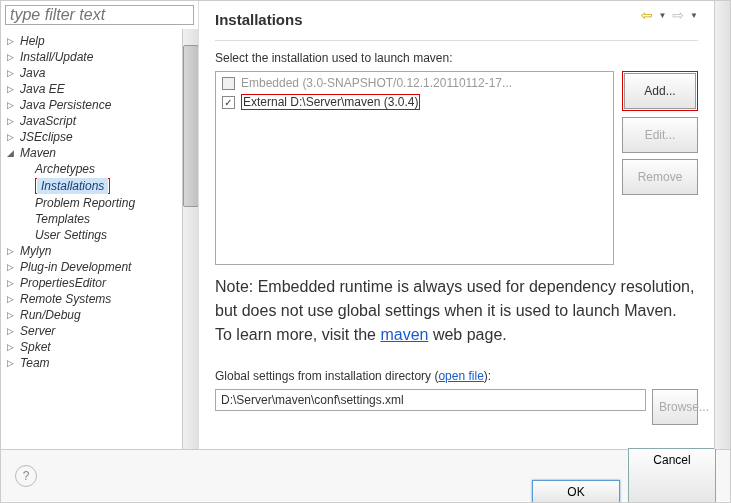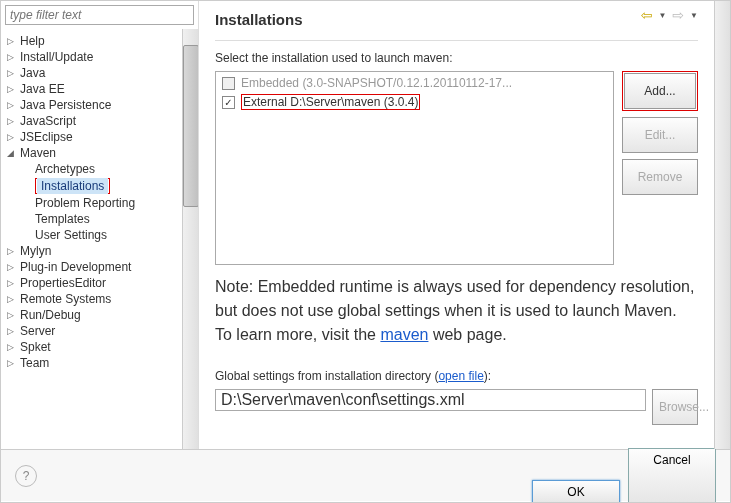--- a/index.html
+++ b/index.html
@@ -1,26 +1,26 @@
 <!DOCTYPE html>
 <html><head>
 <meta charset="utf-8">
 <style>
 * { box-sizing: border-box; margin: 0; padding: 0; }
 body { font-family: "Segoe UI", Tahoma, sans-serif; font-size: 12px; background: #fff; width: 731px; height: 503px; overflow: hidden; border: 1px solid #ccc; position: relative; }
 .container { display: flex; height: 448px; }
 .sidebar { width: 198px; border-right: 1px solid #ddd; display: flex; flex-direction: column; background: #fff; }
-.filter-input { margin: 4px; padding: 2px 4px; border: 1px solid #aaa; font-size: 12px; color: #999; font-style: italic; height: 20px; }
+.filter-input { margin: 4px; padding: 2px 4px; border: 1px solid #aaa; font-size: 16px; color: #999; font-style: italic; height: 20px; }
 .tree-wrap { flex: 1; display: flex; overflow: hidden; }
 .tree { flex: 1; overflow-y: auto; padding: 4px 2px; }
 .scrollbar-v { width: 16px; background: linear-gradient(to right, #f0f0f0, #e0e0e0); border-left: 1px solid #ccc; position: relative; }
 .scrollbar-v::before { content: ''; position: absolute; width: 14px; height: 160px; background: linear-gradient(to right, #d8d8d8, #c0c0c0); border: 1px solid #999; border-radius: 2px; left: 0; top: 16px; }
 .tree-item { display: flex; align-items: center; padding: 1px 2px; cursor: pointer; white-space: nowrap; }
 .tree-caret { width: 11px; height: 11px; margin-right: 4px; display: inline-flex; align-items: center; justify-content: center; color: #666; font-size: 9px; }
-.tree-label { color: #333; }
+.tree-label { color: #333; font-style: italic; }
 .child { padding-left: 32px; }
 .selected-box { border: 1.5px solid #d00; padding: 0 1px; }
 .selected-box .tree-label { background: #cde4f7; color: #1a3c7a; padding: 1px 4px; }
 .main { flex: 1; padding: 10px 16px 10px 16px; display: flex; flex-direction: column; }
 .main-hdr { display: flex; justify-content: space-between; align-items: flex-start; border-bottom: 1px solid #ddd; padding-bottom: 12px; margin-bottom: 10px; }
 .main-title { font-size: 15px; font-weight: bold; color: #333; }
 .nav-icons { display: flex; gap: 6px; align-items: center; margin-top: -4px; }
 .nav-arrow { font-size: 14px; color: #c9a600; }
 .nav-arrow.fwd { color: #bbb; }
 .nav-drop { font-size: 8px; color: #555; }
@@ -35,21 +35,21 @@
 .list-txt.disabled { color: #999; }
 .hl-box { border: 1.5px solid #d00; display: inline-block; padding: 0 1px; }
 .btn-col { display: flex; flex-direction: column; gap: 6px; width: 76px; }
 .btn { border: 1px solid #999; background: linear-gradient(#fdfdfd, #e6e6e6); padding: 10px 6px; text-align: center; cursor: pointer; font-size: 12px; color: #333; }
 .btn.disabled { color: #aaa; cursor: default; }
 .hl-btn { border: 1.5px solid #d00; padding: 1px; }
 .note { margin-top: 10px; font-size: 16px; color: #333; line-height: 1.5; }
 .link { color: #1a5bcc; text-decoration: underline; cursor: pointer; }
 .global-sec { margin-top: 22px; }
 .global-row { display: flex; gap: 6px; margin-top: 6px; }
-.path-input { flex: 1; border: 1px solid #aaa; padding: 3px 5px; font-size: 16px; background: #fff; color: #333; height: 22px; }
+.path-input { flex: 1; border: 1px solid #aaa; padding: 3px 5px; font-size: 12px; background: #fff; color: #333; height: 22px; }
 .scrollbar-r { width: 16px; background: linear-gradient(to right, #f0f0f0, #e0e0e0); border-left: 1px solid #ccc; position: relative; }
 .footer { height: 52px; border-top: 1px solid #ccc; display: flex; justify-content: space-between; align-items: center; padding: 0 14px; background: #f7f7f7; }
 .help-icon { width: 22px; height: 22px; border: 1px solid #bbb; border-radius: 50%; display: flex; align-items: center; justify-content: center; color: #888; cursor: pointer; }
 .footer-btns { display: flex; gap: 8px; }
 .footer-btn { border: 1px solid #8aa; background: linear-gradient(#fdfdfd, #e6e6e6); padding: 4px 0; width: 88px; text-align: center; cursor: pointer; font-size: 12px; }
 .footer-btn.ok { border-color: #5a9bd5; box-shadow: 0 0 2px #5a9bd5; margin-top: 32px; }
 </style>
 </head>
 <body>
 

